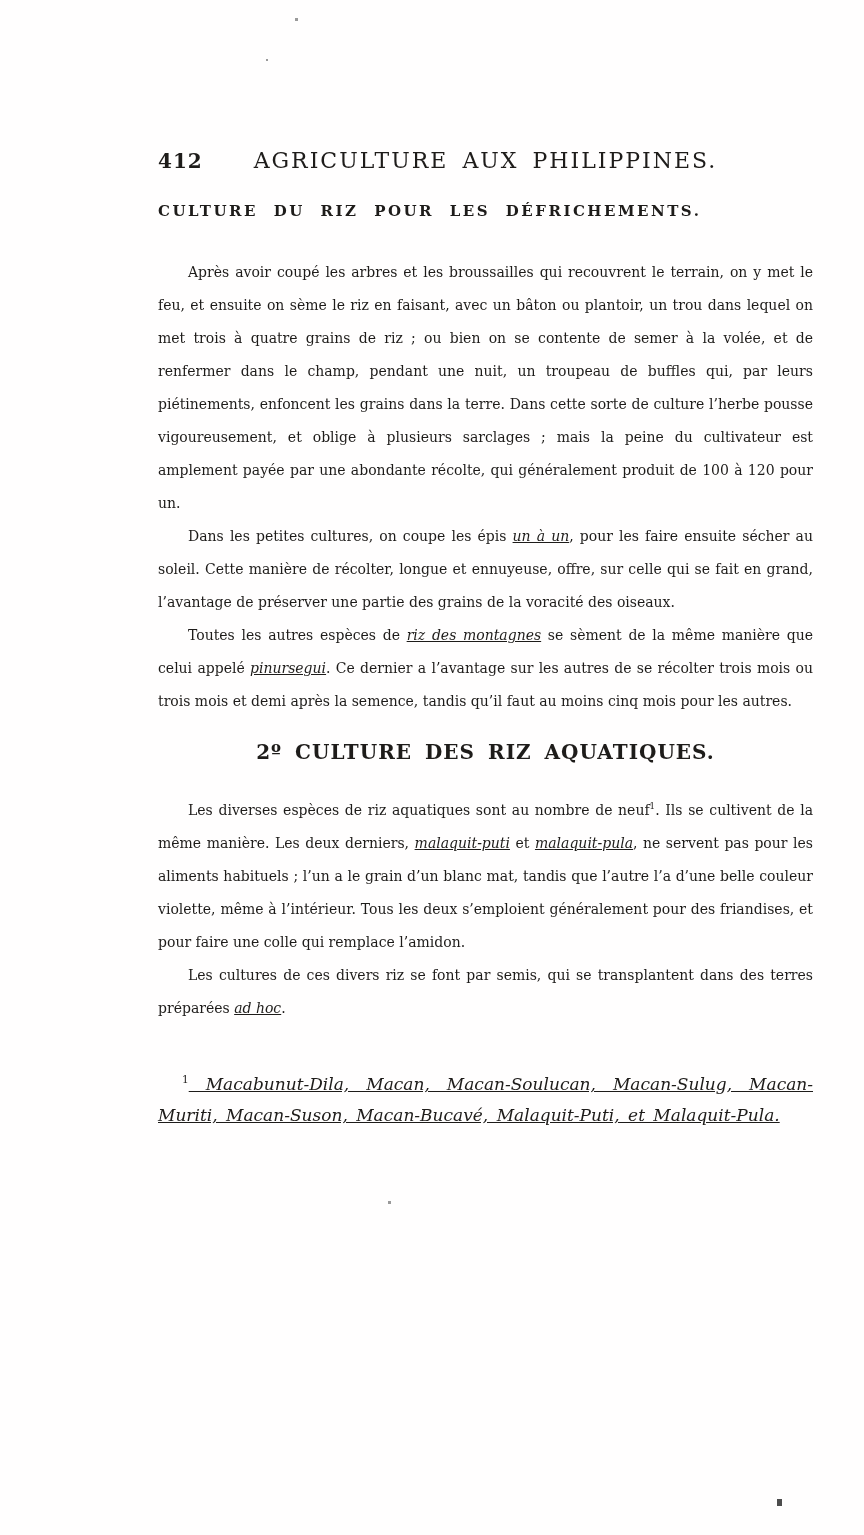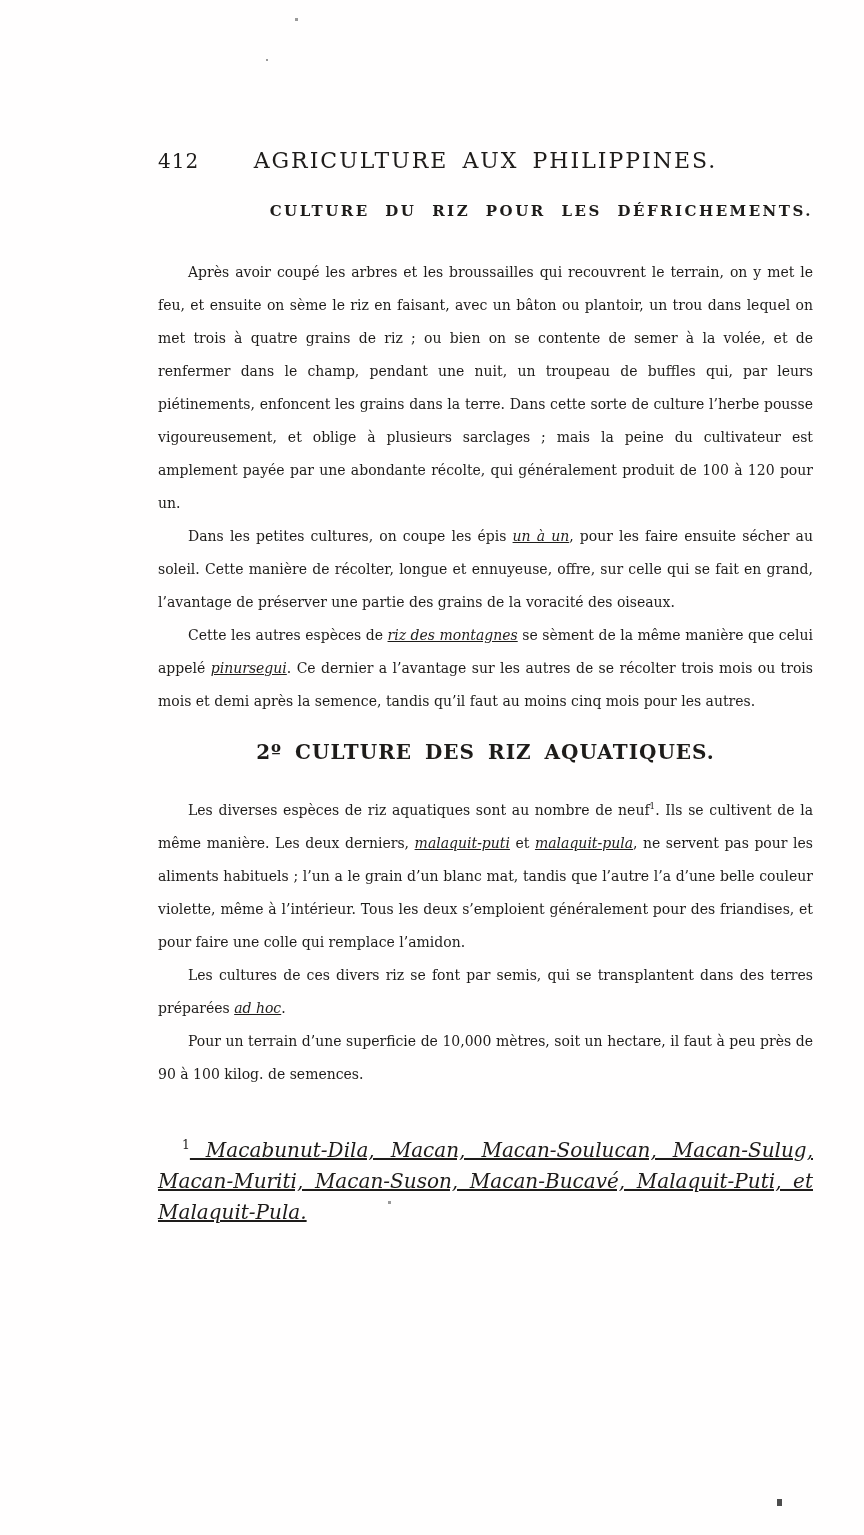--- a/index.html
+++ b/index.html
@@ -6,26 +6,26 @@
   .page{
     position:relative;
     width:864px;height:1535px;
     background:#fffefe;
     font-family:"DejaVu Serif","Liberation Serif",serif;
     color:#1e1c1a;
     overflow:hidden;
   }
   .content{position:absolute;left:158px;top:148px;width:655px;}
   .pagehead{position:relative;height:26px;margin-bottom:28px;}
-  .pagenum{position:absolute;left:0;top:1px;font-size:20px;font-weight:normal;letter-spacing:1px;}
+  .pagenum{position:absolute;left:0;top:1px;font-size:20px;font-weight:bold;letter-spacing:1px;}
   .runhead{display:block;text-align:center;font-size:22px;font-weight:normal;letter-spacing:2px;word-spacing:5px;}
-  .sect1{text-align:right;font-size:15px;font-weight:bold;letter-spacing:2.5px;word-spacing:8px;margin:0 0 36px 0;}
+  .sect1{text-align:left;font-size:15px;font-weight:bold;letter-spacing:2.5px;word-spacing:8px;margin:0 0 36px 0;}
   .body-par{margin:0;font-size:14px;line-height:33px;text-align:justify;text-indent:30px;}
   .sect2{text-align:center;font-size:20px;font-weight:bold;letter-spacing:1px;word-spacing:5px;margin:22px 0 30px 0;}
-  .footnote{margin-top:44px;font-size:20px;line-height:31px;text-align:justify;text-indent:24px;word-spacing:3px;}
+  .footnote{margin-top:44px;font-size:17px;line-height:31px;text-align:justify;text-indent:24px;word-spacing:3px;}
   .it{font-style:italic;text-decoration:underline;}
   sup{font-size:62%;line-height:0;vertical-align:super;}
   .speck{position:absolute;background:#4d4d4d;}
   .speck.faint{background:#9a9a9a;}
 </style>
 </head>
 <body>
 
 <div class="page">
 
@@ -33,27 +33,26 @@
 
     <div class="pagehead">
       <span class="pagenum">412</span>
       <span class="runhead">AGRICULTURE AUX PHILIPPINES.</span>
     </div>
 
     <div class="sect1">CULTURE DU RIZ POUR LES DÉFRICHEMENTS.</div>
 
     <p class="body-par"><span>Après avoir coupé les arbres et les broussailles qui recouvrent le terrain, on y met le feu, et ensuite on sème le riz en faisant, avec un bâton ou plantoir, un trou dans lequel on met trois à quatre grains de riz ; ou bien on se contente de semer à la volée, et de renfermer dans le champ, pendant une nuit, un troupeau de buffles qui, par leurs piétinements, enfoncent les grains dans la terre. Dans cette sorte de culture l’herbe pousse vigoureusement, et oblige à plusieurs sarclages ; mais la peine du cultivateur est amplement payée par une abondante récolte, qui généralement produit de 100 à 120 pour un.</span></p>
     <p class="body-par"><span>Dans les petites cultures, on coupe les épis </span><span class="it">un à un</span><span>, pour les faire ensuite sécher au soleil. Cette manière de récolter, longue et ennuyeuse, offre, sur celle qui se fait en grand, l’avantage de préserver une partie des grains de la voracité des oiseaux.</span></p>
-    <p class="body-par"><span>Cette les autres espèces de </span><span class="it">riz des montagnes</span><span> se sèment de la même manière que celui appelé </span><span class="it">pinursegui</span><span>. Ce dernier a l’avantage sur les autres de se récolter trois mois ou trois mois et demi après la semence, tandis qu’il faut au moins cinq mois pour les autres.</span></p>
+    <p class="body-par"><span>Toutes les autres espèces de </span><span class="it">riz des montagnes</span><span> se sèment de la même manière que celui appelé </span><span class="it">pinursegui</span><span>. Ce dernier a l’avantage sur les autres de se récolter trois mois ou trois mois et demi après la semence, tandis qu’il faut au moins cinq mois pour les autres.</span></p>
 
     <div class="sect2">2º CULTURE DES RIZ AQUATIQUES.</div>
 
     <p class="body-par"><span>Les diverses espèces de riz aquatiques sont au nombre de neuf</span><sup>1</sup><span>. Ils se cultivent de la même manière. Les deux derniers, </span><span class="it">malaquit-puti</span><span> et </span><span class="it">malaquit-pula</span><span>, ne servent pas pour les aliments habituels ; l’un a le grain d’un blanc mat, tandis que l’autre l’a d’une belle couleur violette, même à l’intérieur. Tous les deux s’emploient généralement pour des friandises, et pour faire une colle qui remplace l’amidon.</span></p>
     <p class="body-par"><span>Les cultures de ces divers riz se font par semis, qui se transplantent dans des terres préparées </span><span class="it">ad hoc</span><span>.</span></p>
-    <p class="body-par"><span>Pour un terrain d’une superficie de 10,000 mètres, soit un hectare, il faut à peu près de 90 à 100 kilog. de semences.</span></p>
 
     <div class="footnote"><sup>1</sup><span class="it"> Macabunut-Dila, Macan, Macan-Soulucan, Macan-Sulug, Macan-Muriti, Macan-Suson, Macan-Bucavé, Malaquit-Puti, et Malaquit-Pula.</span></div>
 
   </div>
 
   <div class="speck" style="left:777px;top:1499px;width:5px;height:7px;"></div>
   <div class="speck faint" style="left:388px;top:1201px;width:3px;height:3px;"></div>
   <div class="speck faint" style="left:295px;top:18px;width:3px;height:3px;"></div>
   <div class="speck faint" style="left:266px;top:59px;width:2px;height:2px;"></div>
 

